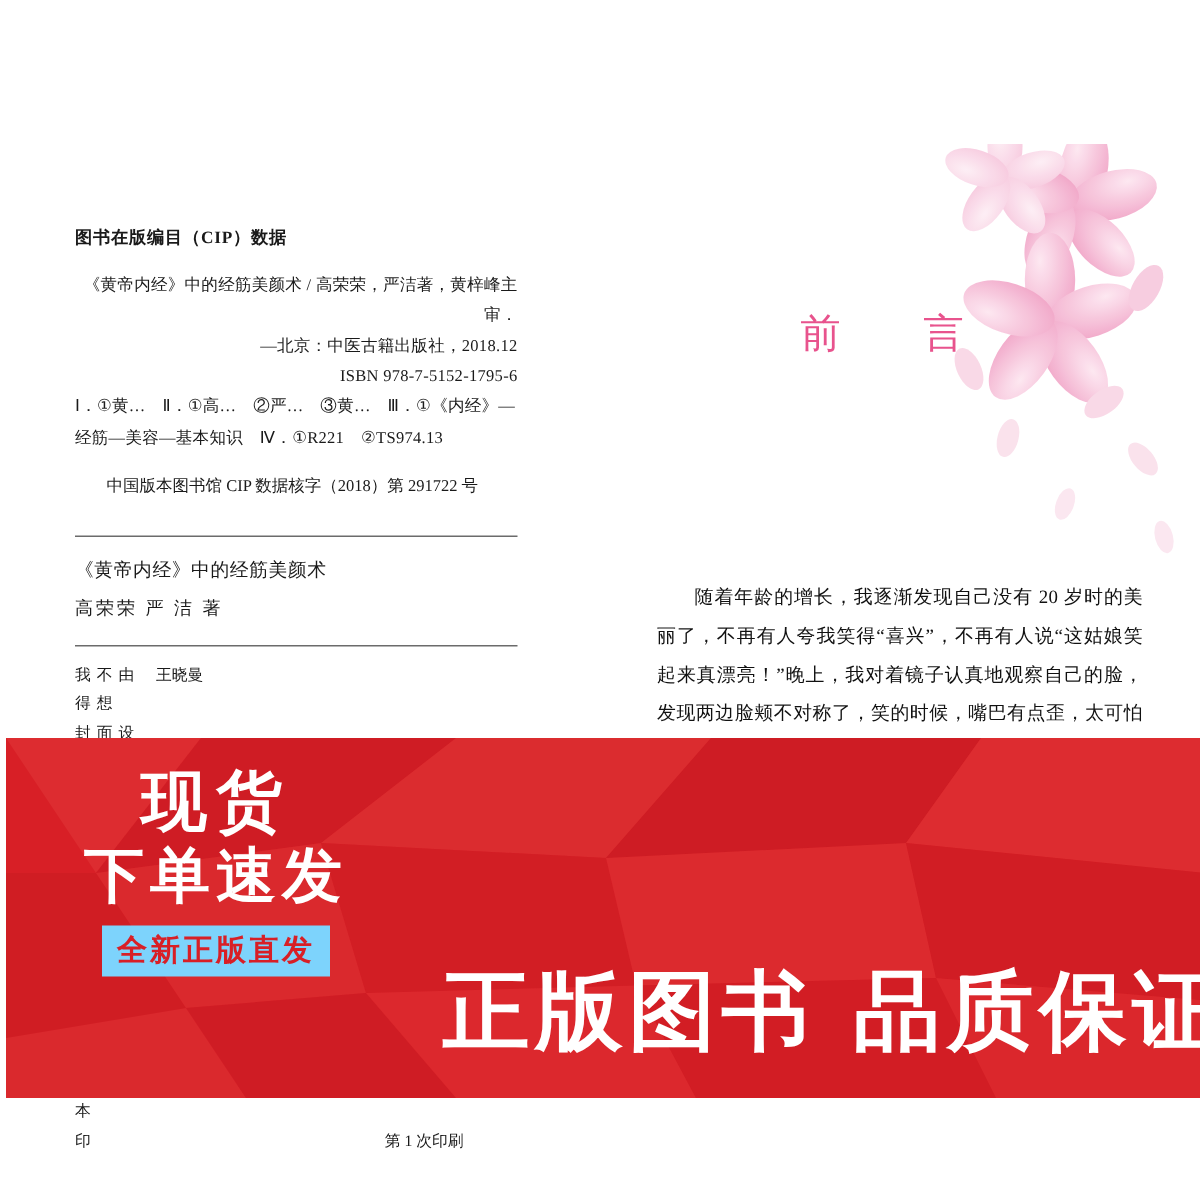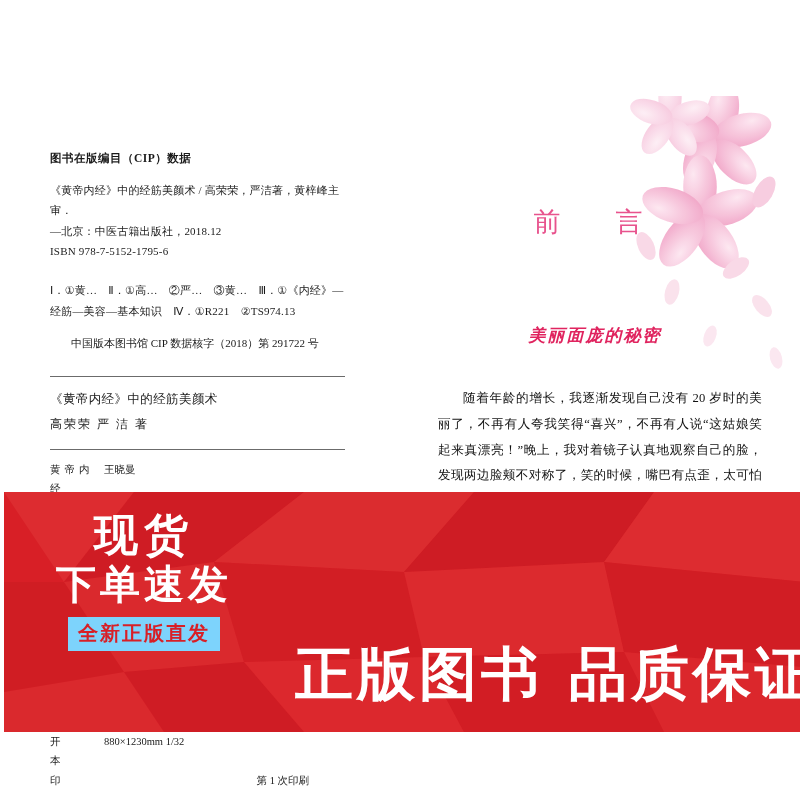--- a/index.html
+++ b/index.html
@@ -38,21 +38,21 @@
     font-size: 11.5px;
     font-weight: bold;
     letter-spacing: 0.5px;
     margin-bottom: 14px;
   }
   .cip-line {
     font-size: 11px;
     line-height: 1.85;
     letter-spacing: 0.2px;
   }
-  .cip-block { margin-bottom: 19px; }
+  .cip-block { margin-bottom: 0; text-align: right; }
   .cip-class {
     font-size: 11px;
     line-height: 1.85;
     letter-spacing: 0.2px;
     margin-bottom: 13px;
   }
   .cip-nb {
     font-size: 11px;
     line-height: 1.8;
     margin-bottom: 10px;
@@ -231,21 +231,21 @@
 
     <hr class="hr-thin">
 
     <div class="book-title">《黄帝内经》中的经筋美颜术</div>
     <div class="book-author">高荣荣  严  洁  著</div>
 
     <hr class="hr-thin2">
 
     <div>
       <div class="imprint-row">
-        <span class="imprint-label">黄帝内经</span>
+        <span class="imprint-label">我不由得想</span>
         <span class="imprint-val">王晓曼</span>
       </div>
       <div class="imprint-row">
         <span class="imprint-label">封面设计</span>
         <span class="imprint-val"></span>
       </div>
       <div class="imprint-row">
         <span class="imprint-label">出版发行</span>
         <span class="imprint-val">随着年龄的增长</span>
       </div>
@@ -319,21 +319,20 @@
         <ellipse cx="96" cy="150" rx="8" ry="15" fill="#f9d8e6" transform="rotate(-25 96 150)"></ellipse>
         <ellipse cx="186" cy="172" rx="8" ry="15" fill="#f9d8e6" transform="rotate(55 186 172)"></ellipse>
         <ellipse cx="122" cy="196" rx="7" ry="13" fill="#fae1ec" transform="rotate(15 122 196)"></ellipse>
         <ellipse cx="212" cy="210" rx="7" ry="13" fill="#fae1ec" transform="rotate(-40 212 210)"></ellipse>
         <ellipse cx="160" cy="240" rx="6" ry="11" fill="#fbe6f0" transform="rotate(20 160 240)"></ellipse>
         <ellipse cx="226" cy="262" rx="6" ry="11" fill="#fbe6f0" transform="rotate(-15 226 262)"></ellipse>
       </g>
     </svg>
 
     <div class="preface-heading">前　言</div>
-    <div class="preface-sub">美丽面庞的秘密</div>
 
     <div class="preface-body">
       <p>随着年龄的增长，我逐渐发现自己没有 20 岁时的美丽了，不再有人夸我笑得“喜兴”，不再有人说“这姑娘笑起来真漂亮！”晚上，我对着镜子认真地观察自己的脸，发现两边脸颊不对称了，笑的时候，嘴巴有点歪，太可怕了！我不由得想：难道我真的老了？难道岁月的痕迹已经如此明显，让我失去了以往极具魅力的笑容？直至某天，我遇到了黄老师，才惊喜地知道——曾经的美丽容颜还可以回到我的脸上！</p>
       <p>那是个阳光灿烂的日子，在诊室中，除了病人，还有很多学生。黄老师正在教大家推脸上的经络，我走到他的面前向他问好，这时，黄老师抬起头来看着我的脸，盯了一会儿突然说道：“你们看，她右脸的经筋掉了，所以右侧嘴角向下耷拉了。</p>
     </div>
   </div>
 
   <div class="banner">
     <div class="banner-bg"></div>
     <svg class="banner-facets" viewBox="0 0 800 240" preserveAspectRatio="none">

